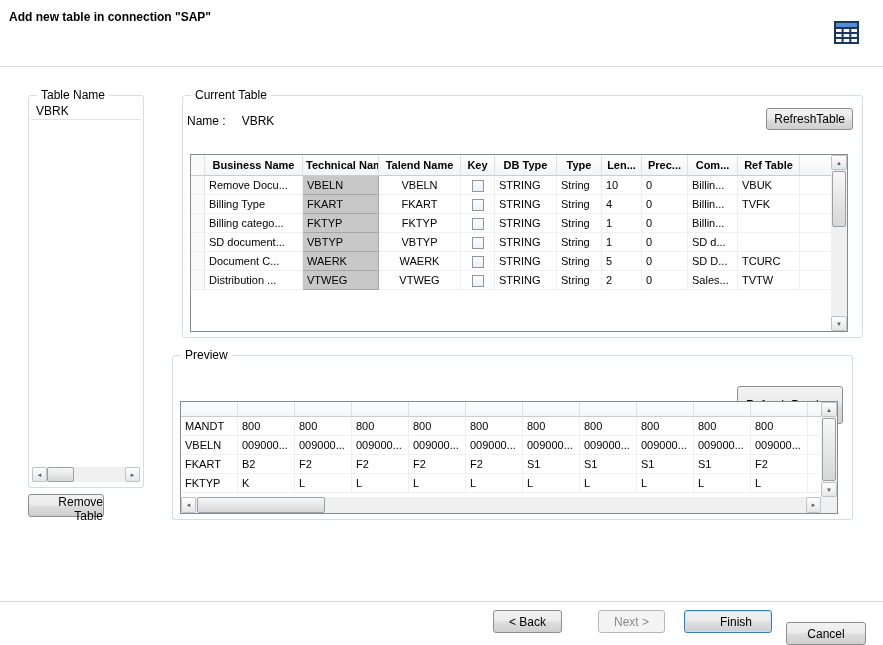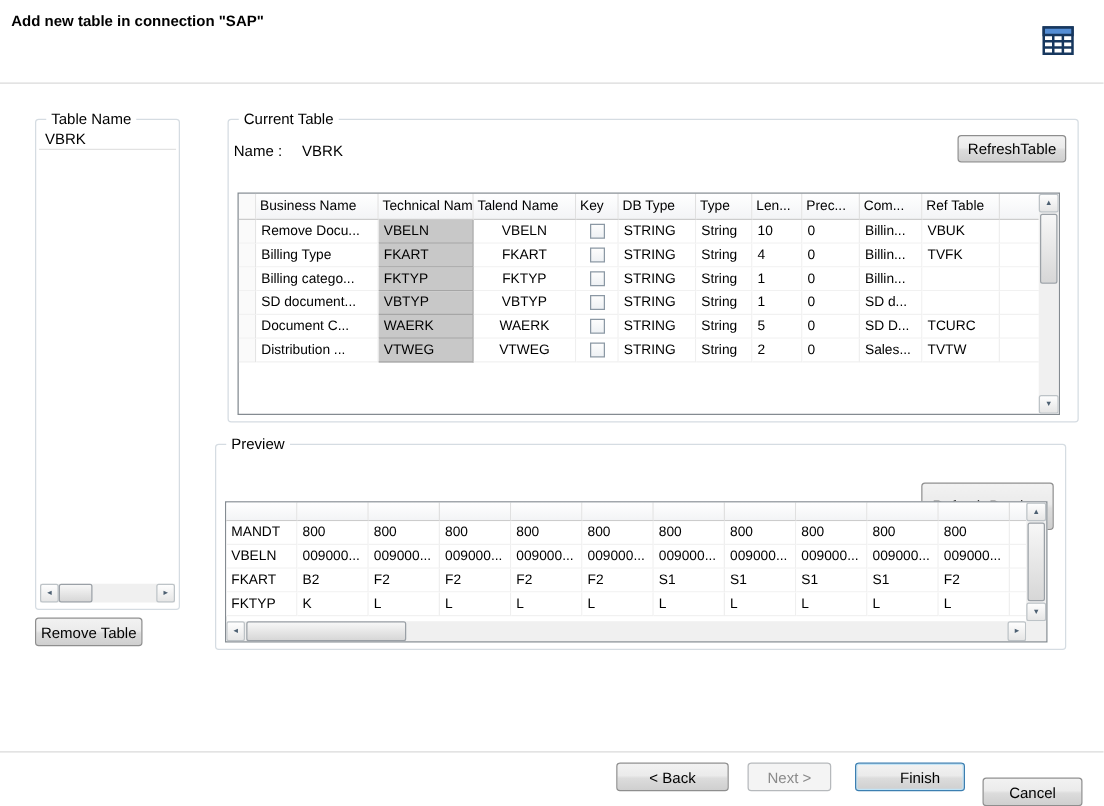--- a/index.html
+++ b/index.html
@@ -18,40 +18,40 @@
 
   
   .group { position:absolute; border:1px solid #d5dce2; border-radius:3px; background:#fff; }
   .group-label { position:absolute; top:-8px; left:8px; background:#fff; padding:0 4px; font-size:12px; color:#000; white-space:nowrap; }
 
   .g-tablename { left:28px; top:95px; width:116px; height:393px; }
   .list { position:absolute; left:2px; top:7px; right:2px; bottom:40px; overflow:hidden; background:#fff; }
   .list-item { height:17px; line-height:17px; padding-left:5px; border-bottom:1px solid #e2e2e2; font-size:12px; white-space:nowrap; overflow:hidden; }
   .list-hscroll { position:absolute; left:3px; right:3px; bottom:5px; height:15px; }
 
-  .remove-btn { position:absolute; left:28px; top:494px; width:86px; height:23px; }
+  .remove-btn { position:absolute; left:28px; top:494px; width:76px; height:23px;text-align:right; }
 
   .g-current { left:172px; top:95px; width:681px; height:243px;margin-left:10px; }
   .name-row  { position:absolute; left:4px; top:18px; font-size:12px; }
   .name-value{ margin-left:16px; }
   .refresh-table-btn   { position:absolute; right:9px;  top:12px; height:22px; padding:0 7px; }
   .g-current-grid { position:absolute; left:7px; top:58px; width:658px; height:178px; }
 
   .g-preview { left:172px; top:355px; width:681px; height:165px; }
   .refresh-preview-btn { position:absolute; right:9px; top:30px; height:38px; padding:10px 8px; }
   .g-preview-grid { position:absolute; left:7px; top:45px; width:658px; height:113px; }
 
   
   .grid-box { border:1px solid #848b91; background:#fff; overflow:hidden; position:absolute; }
   table.grid { border-collapse:separate; border-spacing:0; table-layout:fixed; font-size:11px; }
   .grid-current table.grid, .grid-preview table.grid { width:640px; }
   .grid th {
     height:21px; background:linear-gradient(#ffffff,#f3f4f6);
     border-right:1px solid #e0e0e0; border-bottom:1px solid #cccccc;
-    font-weight:normal; font-size:11px; text-align:left;
+    font-weight:bold; font-size:11px; text-align:center;
     overflow:hidden; white-space:nowrap; padding:0 3px;
   }
   .grid-preview .grid th { height:15px; }
   .grid td {
     height:19px; border-right:1px solid #efefef; border-bottom:1px solid #f1f1f1;
     padding:0 4px; overflow:hidden; white-space:nowrap; background:#fff;
   }
   .grid td.rowhead, .grid th.rowhead { background:#fafafa; border-right:1px solid #e4e4e4; padding:0; }
   .grid td.tech { background:var(--technical-cell-bg,#c8c8c8); border-right:1px solid #a6a6a6; border-bottom:1px solid #a6a6a6; }
   .grid td.keycell { text-align:center; padding:0; }
@@ -84,21 +84,21 @@
   
   .btn {
     font-family:"Liberation Sans", sans-serif; font-size:12px; color:#000;
     background:linear-gradient(#f2f2f2, #ebebeb 45%, #dcdcdc 55%, #cfcfcf);
     border:1px solid #8e8e8e; border-radius:3px; cursor:default;
   }
   .btn.disabled { background:#f4f4f4; border-color:#b6b9bc; color:#8a8a8a; }
   .btn.default  { border-color:var(--accent,#3c7fb1); box-shadow:inset 0 0 0 1px #c2e4f6; }
 
   .footer-sep { position:absolute; left:0; top:601px; width:100%; height:1px; background:#dadada; }
-  .btn-back   { position:absolute; left:493px; top:610px; width:90px; height:23px; }
+  .btn-back   { position:absolute; left:493px; top:610px; width:69px; height:23px; }
   .btn-next   { position:absolute; left:598px; top:610px; width:67px; height:23px; }
   .btn-finish { position:absolute; left:684px; top:610px; width:88px; height:23px;padding-left:16px; }
   .btn-cancel { position:absolute; left:786px; top:610px; width:80px; height:23px;margin-top:12px; }
 </style>
 </head>
 <body>
 
 <div class="dialog">
 
   <div class="header">

